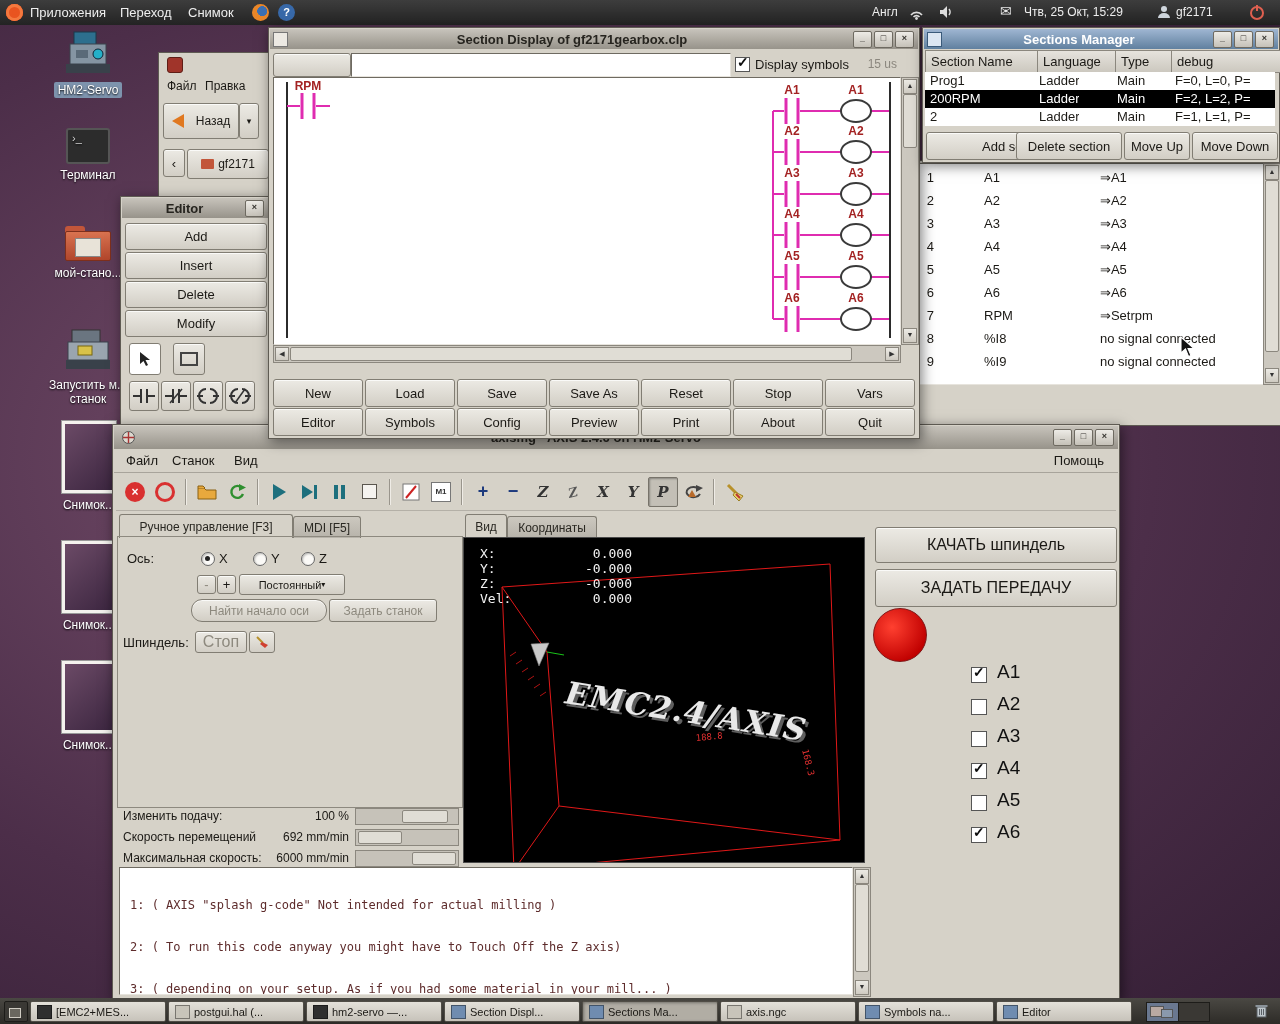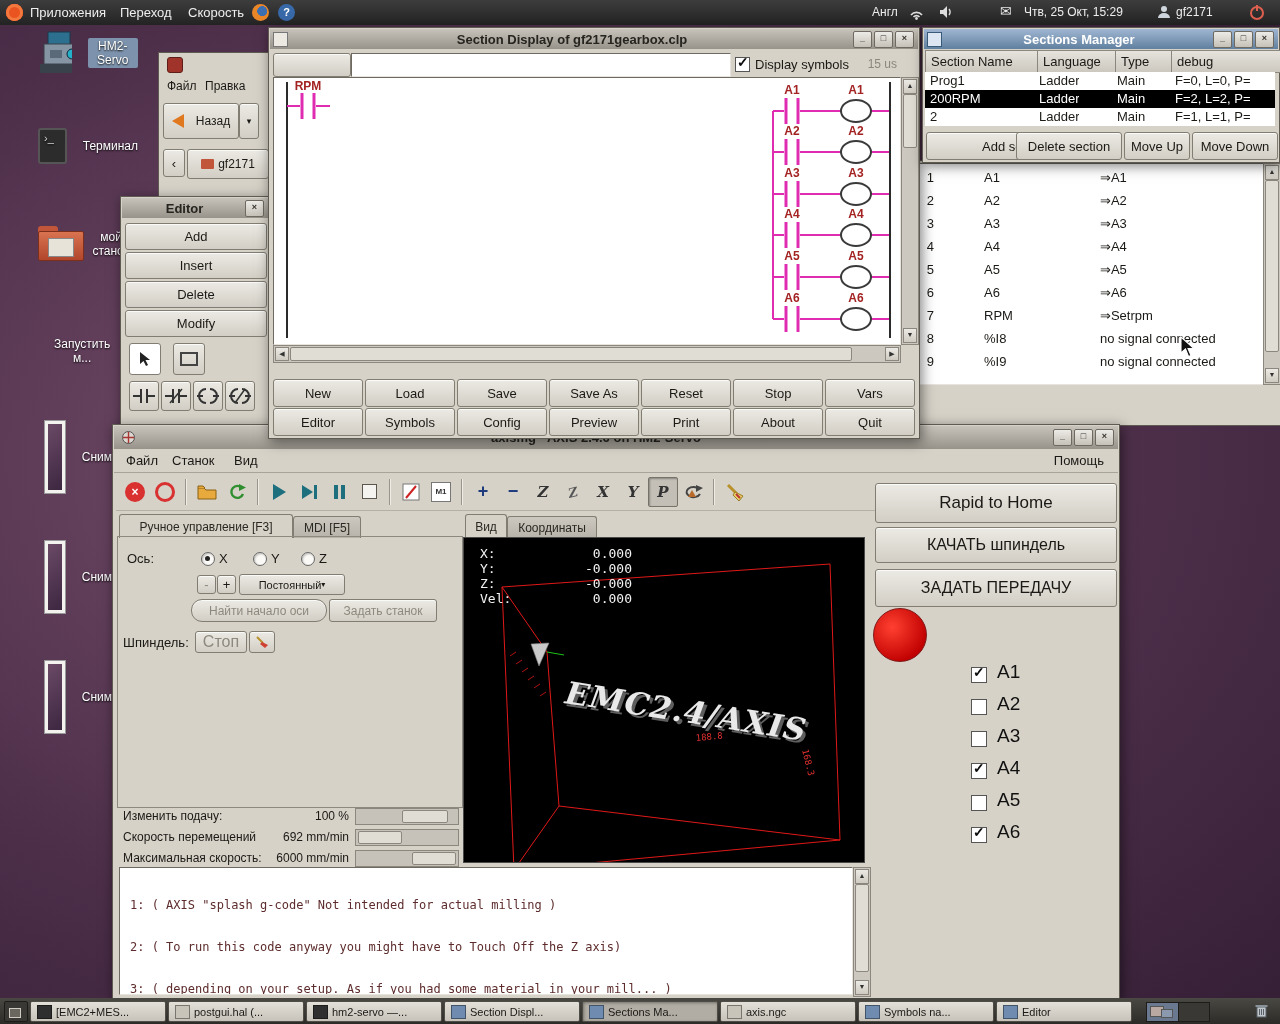--- a/index.html
+++ b/index.html
@@ -30,41 +30,41 @@
   .tab.on{background:#d6d2c8}
   .cb{position:absolute;width:13px;height:13px;background:#fff;border:1px solid #555}
   .cb[data-checked="true"]::before{content:"✓";position:absolute;left:1px;top:-4px;font-size:14px;font-weight:bold;color:#0d0d0d}
   .radio{position:absolute;width:12px;height:12px;border-radius:50%;background:#fbfaf7;border:1px solid #666;
          box-shadow:inset 1px 1px 2px rgba(0,0,0,.25)}
   .radio.sel::before{content:"";position:absolute;left:3px;top:3px;width:5px;height:5px;border-radius:50%;background:#222}
   .lbl{font-size:13px;color:#1b1915;white-space:nowrap}
   .ti{width:28px;height:28px;display:flex;align-items:center;justify-content:center;border:1px solid transparent;border-radius:2px;flex:none}
   .ti.pressed{background:#c3bfb6;border:1px solid #77736a;box-shadow:inset 1px 1px 2px rgba(0,0,0,.3)}
   .tsep{width:0;height:26px;margin:0 5px;border-left:1px solid #99958c;border-right:1px solid #efece6;flex:none}
-  .dicon{position:absolute;width:100px;display:flex;flex-direction:row;align-items:center;gap:16px;color:#fff;
+  .dicon{position:absolute;width:100px;display:flex;flex-direction:column;align-items:center;gap:4px;color:#fff;
          font-size:12px;text-shadow:0 1px 2px #000;text-align:center}
   .menuitem{font-size:13px;color:#1b1915;margin-right:22px;white-space:nowrap}
   .tkb{position:absolute;top:3px;height:19px;background:linear-gradient(#e3e0d9,#c7c3ba);border:1px solid #504d46;
        border-radius:2px;display:flex;align-items:center;gap:4px;padding:0 6px;font-size:11px;color:#1b1915;
        overflow:hidden;white-space:nowrap}
   .tkb.active{background:#b1ada4;box-shadow:inset 1px 1px 3px rgba(0,0,0,.35)}
   .tki{width:13px;height:12px;flex:none;border:1px solid rgba(0,0,0,.4)}
   .cell{position:absolute;font-size:13px;color:#1b1915;white-space:nowrap;overflow:hidden}
   .hdrcell{position:absolute;background:linear-gradient(#e6e3dd,#ccc8bf);border:1px solid #8b877e;font-size:13px;
            color:#1b1915;padding-left:5px;display:flex;align-items:center}
   pre,.mono{font-family:"DejaVu Sans Mono",monospace}
 </style>
 </head>
 <body>
 
 <div class="r" style="left:0;top:0;width:1280px;height:25px;background:linear-gradient(#3d3d3d,#232323);color:#eee;">
   <span class="r" style="left:6px;top:4px;width:17px;height:17px;border-radius:50%;background:#e95420;box-shadow:inset 0 0 0 3px #f4793f, inset 0 0 0 6px #e95420;"></span>
   <span class="r" style="left:30px;top:5px;font-size:13px;">Приложения</span>
   <span class="r" style="left:120px;top:5px;font-size:13px;">Переход</span>
-  <span class="r" style="left:188px;top:5px;font-size:13px;">Скорость</span>
+  <span class="r" style="left:188px;top:5px;font-size:13px;">Снимок</span>
   <span class="r" style="left:252px;top:4px;width:17px;height:17px;border-radius:50%;background:radial-gradient(circle at 60% 42%, #3b6fb2 34%, #e98628 36%);"></span>
   <span class="r" style="left:278px;top:4px;width:17px;height:17px;border-radius:50%;background:#3869a9;color:#fff;font-size:11px;font-weight:bold;text-align:center;line-height:17px;">?</span>
 
   <span class="r" style="left:872px;top:5px;font-size:12px;">Англ</span>
   <svg class="r" style="left:908px;top:4px" width="17" height="17">
     <path d="M3,11 A7,7 0 0 1 14,11" fill="none" stroke="#ddd" stroke-width="1.6"></path>
     <path d="M5.5,13 A4,4 0 0 1 11.5,13" fill="none" stroke="#ddd" stroke-width="1.6"></path>
     <circle cx="8.5" cy="14.5" r="1.4" fill="#ddd"></circle>
   </svg>
   <svg class="r" style="left:938px;top:4px" width="17" height="17">
@@ -466,21 +466,20 @@
     
     
     
   </div>
   <div class="sb" style="left:740px;top:442px;width:16px;height:128px;">
     <span class="sbarrow" style="left:1px;top:1px;">▲</span>
     <span class="sbthumb" style="left:1px;top:16px;width:12px;height:86px;"></span>
     <span class="sbarrow" style="left:1px;bottom:1px;">▼</span>
   </div>
 
-  <div class="b3 r" style="left:762px;top:58px;width:240px;height:38px;font-size:17px;">Rapid to Home</div>
   <div class="b3 r" style="left:762px;top:102px;width:240px;height:34px;font-size:16px;">КАЧАТЬ шпиндель</div>
   <div class="b3 r" style="left:762px;top:144px;width:240px;height:36px;font-size:16px;">ЗАДАТЬ ПЕРЕДАЧУ</div>
   <span class="r" style="left:760px;top:183px;width:52px;height:52px;border-radius:50%;background:radial-gradient(circle at 35% 35%, #ff4030, #c00000 75%);border:1px solid #801818;"></span>
 
   <span class="cb" style="left:858px;top:242px;width:14px;height:14px;" data-checked="true"></span>
   <span class="r" style="left:884px;top:236px;font-size:19px;color:#111;">A1</span>
   <span class="cb" style="left:858px;top:274px;width:14px;height:14px;" data-checked="false"></span>
   <span class="r" style="left:884px;top:268px;font-size:19px;color:#111;">A2</span>
   <span class="cb" style="left:858px;top:306px;width:14px;height:14px;" data-checked="false"></span>
   <span class="r" style="left:884px;top:300px;font-size:19px;color:#111;">A3</span>

